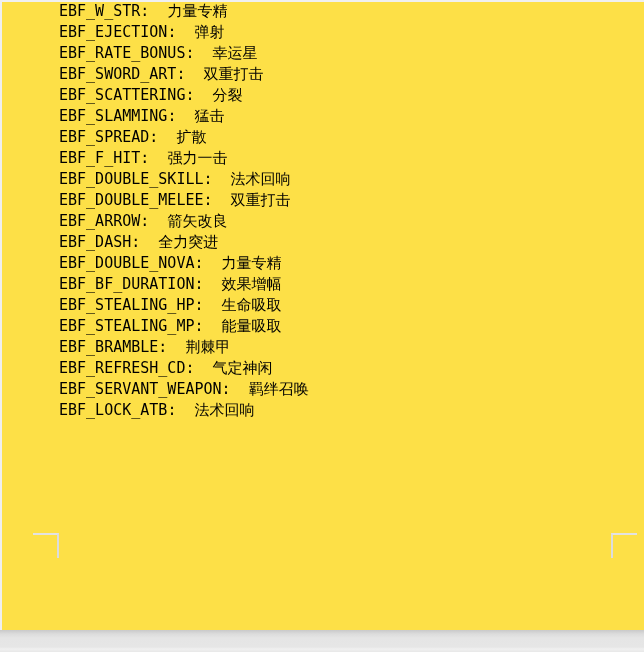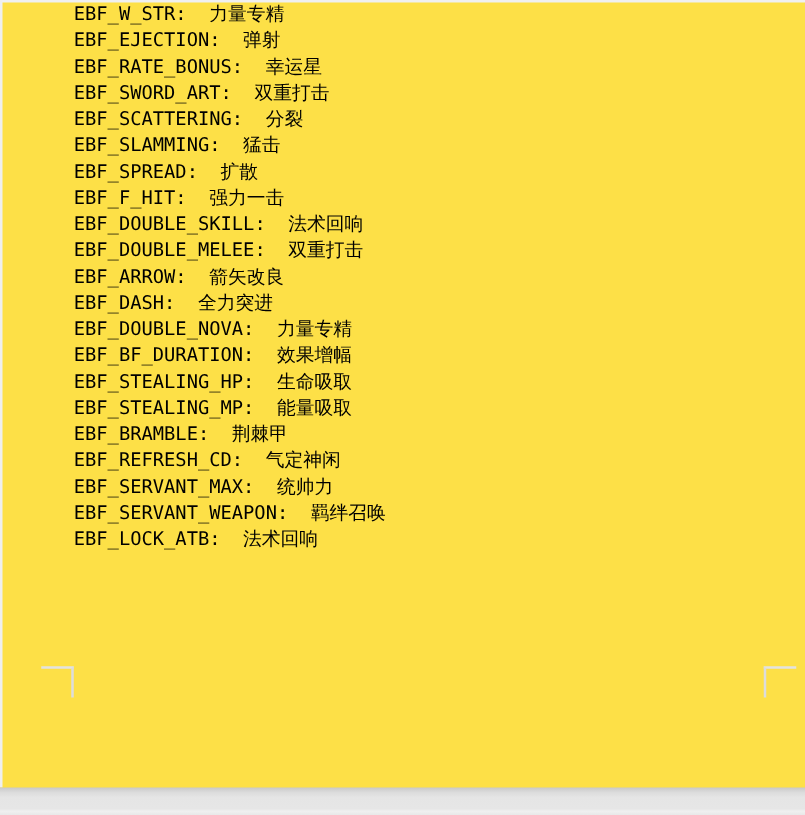--- a/index.html
+++ b/index.html
@@ -90,21 +90,20 @@
       <div class="row"><span>EBF_DOUBLE_SKILL</span><span>:  </span><span>法术回响</span></div>
       <div class="row"><span>EBF_DOUBLE_MELEE</span><span>:  </span><span>双重打击</span></div>
       <div class="row"><span>EBF_ARROW</span><span>:  </span><span>箭矢改良</span></div>
       <div class="row"><span>EBF_DASH</span><span>:  </span><span>全力突进</span></div>
       <div class="row"><span>EBF_DOUBLE_NOVA</span><span>:  </span><span>力量专精</span></div>
       <div class="row"><span>EBF_BF_DURATION</span><span>:  </span><span>效果增幅</span></div>
       <div class="row"><span>EBF_STEALING_HP</span><span>:  </span><span>生命吸取</span></div>
       <div class="row"><span>EBF_STEALING_MP</span><span>:  </span><span>能量吸取</span></div>
       <div class="row"><span>EBF_BRAMBLE</span><span>:  </span><span>荆棘甲</span></div>
       <div class="row"><span>EBF_REFRESH_CD</span><span>:  </span><span>气定神闲</span></div>
-      <div class="row"><span>EBF_SERVANT_MAX</span><span>:  </span><span>统帅力</span></div>
       <div class="row"><span>EBF_SERVANT_WEAPON</span><span>:  </span><span>羁绊召唤</span></div>
       <div class="row"><span>EBF_LOCK_ATB</span><span>:  </span><span>法术回响</span></div>
     </div>
 
   <div class="crop-mark bl"></div>
   <div class="crop-mark br"></div>
 
   <div class="page-gap"></div>
 
 </div>

